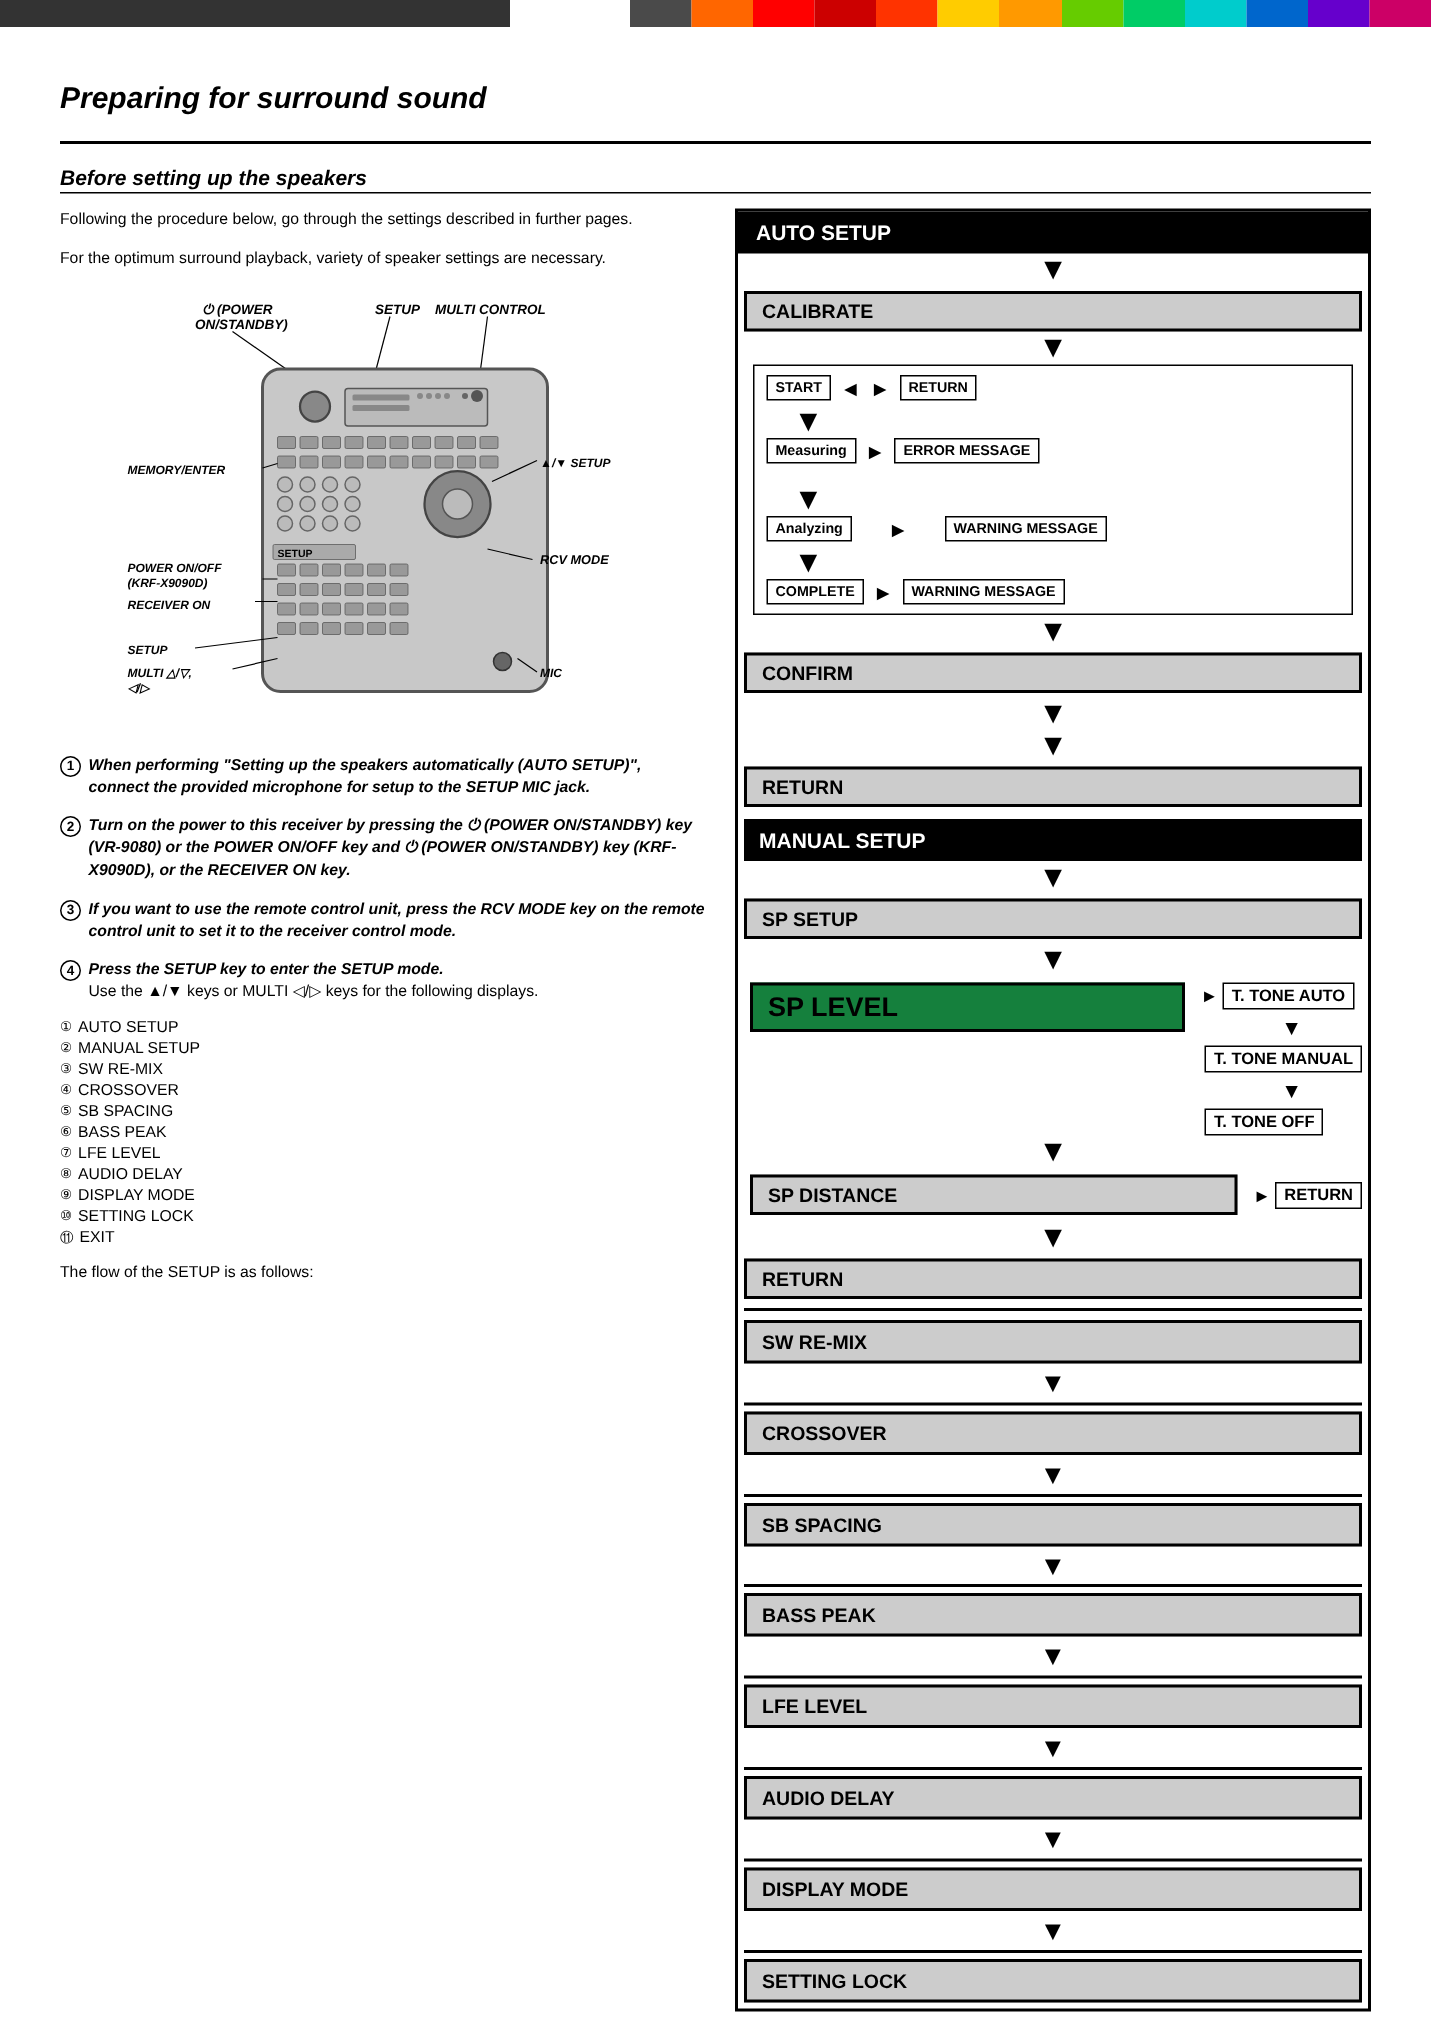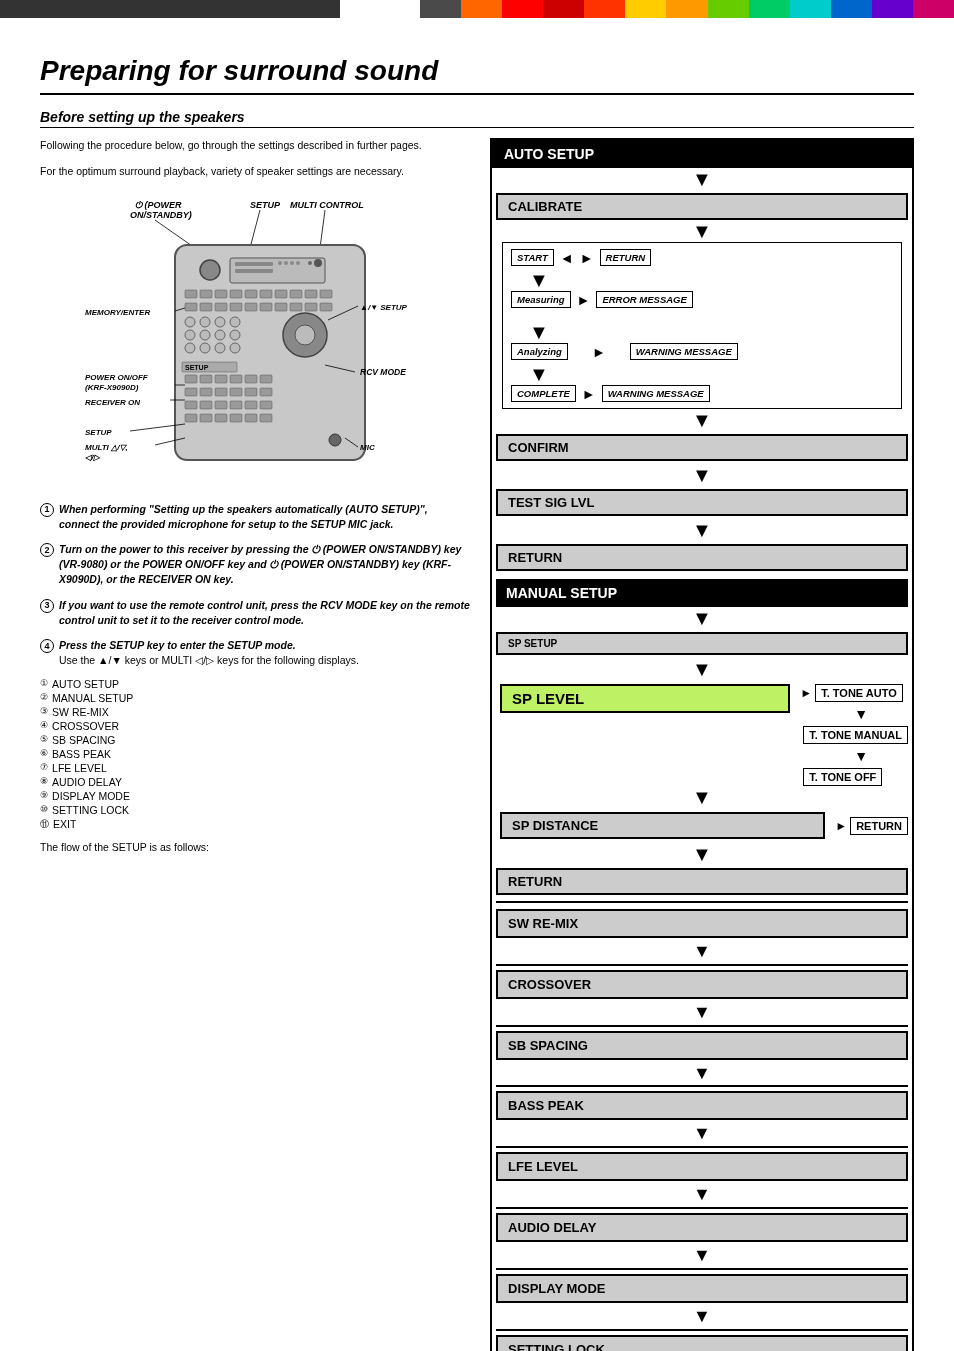--- a/index.html
+++ b/index.html
@@ -60,25 +60,25 @@
     .c12 { background: #6600cc; }
     .c13 { background: #cc0066; }
 
     
     .content {
       margin-top: 25px;
     }
 
     
     .page-title {
-      font-size: 28px;
+      font-size: 20px;
       font-style: italic;
       font-weight: bold;
       border-bottom: 2px solid #000;
-      padding-bottom: 6px;
+      padding-bottom: 16px;
       margin-bottom: 14px;
     }
 
     
     .section-title {
       font-size: 14px;
       font-style: italic;
       font-weight: bold;
       border-bottom: 1px solid #000;
       margin-bottom: 10px;
@@ -220,30 +220,30 @@
       padding: 4px 10px;
       font-size: 13px;
       font-weight: bold;
       margin: 4px;
     }
 
     .sp-setup-box {
       background: #ccc;
       border: 2px solid #000;
       padding: 4px 10px;
-      font-size: 10px;
+      font-size: 13px;
       font-weight: bold;
       margin: 4px;
     }
 
     .sp-level-box {
-      background: #bef264;
+      background: #15803d;
       border: 2px solid #000;
       padding: 4px 10px;
-      font-size: 15px;
+      font-size: 18px;
       font-weight: bold;
       margin: 4px;
     }
 
     .sp-distance-box {
       background: #ccc;
       border: 2px solid #000;
       padding: 4px 10px;
       font-size: 13px;
       font-weight: bold;
@@ -524,21 +524,21 @@
         <div class="outer-flow">
 
           <div class="outer-flow-header">AUTO SETUP</div>
 
           <div class="separator-arrow">▼</div>
 
           <div class="calibrate-box">CALIBRATE</div>
 
           <div class="separator-arrow">▼</div>
 
-          <div style="margin: 0 10px; border: 1.5px solid #000; padding: 6px 8px; font-style: italic;">
+          <div style="margin: 0 10px; border: 1.5px solid #000; padding: 6px 8px;">
 
             <div style="display:flex; align-items:center; gap:6px; margin-bottom:4px;">
               <div class="flow-small-box">START</div>
               <span style="font-size:14px; font-weight:bold;">◄</span>
               <span style="font-size:14px; font-weight:bold;">►</span>
               <div class="flow-small-box">RETURN</div>
             </div>
 
             <div class="separator-arrow" style="text-align:left; margin-left:18px;">▼</div>
 
@@ -564,21 +564,20 @@
               <div class="flow-small-box">WARNING MESSAGE</div>
             </div>
           </div>
 
           <div class="separator-arrow">▼</div>
 
           <div class="confirm-box">CONFIRM</div>
 
           <div class="separator-arrow">▼</div>
 
-          <div class="test-sig-box">TEST SIG LVL</div>
 
           <div class="separator-arrow">▼</div>
 
           <div class="return-box">RETURN</div>
 
           <div style="background:#000; color:#fff; padding:6px 10px; font-size:14px; font-weight:bold; margin:8px 4px 0 4px;">MANUAL SETUP</div>
 
           <div class="separator-arrow">▼</div>
 
           <div class="sp-setup-box">SP SETUP</div>

